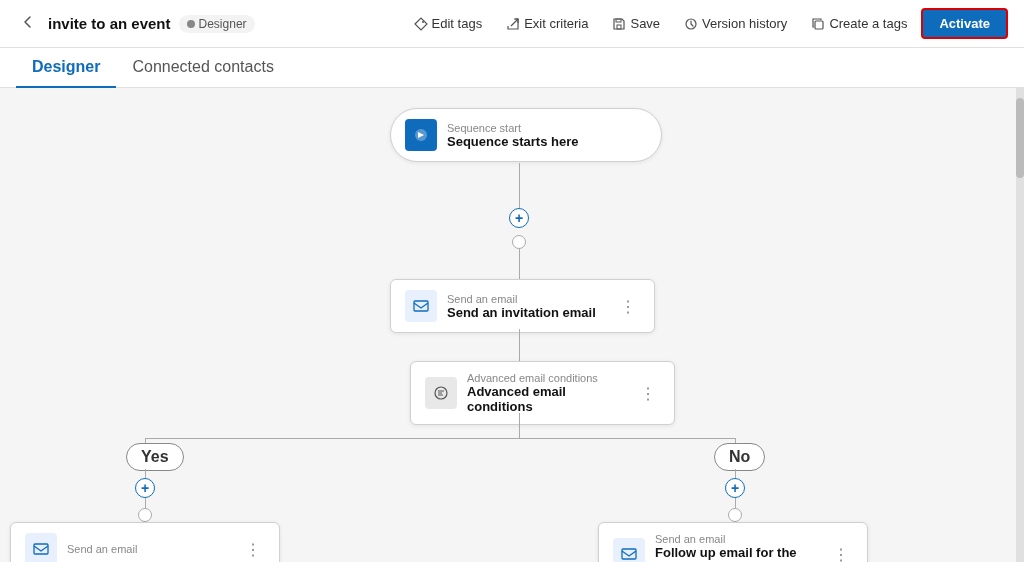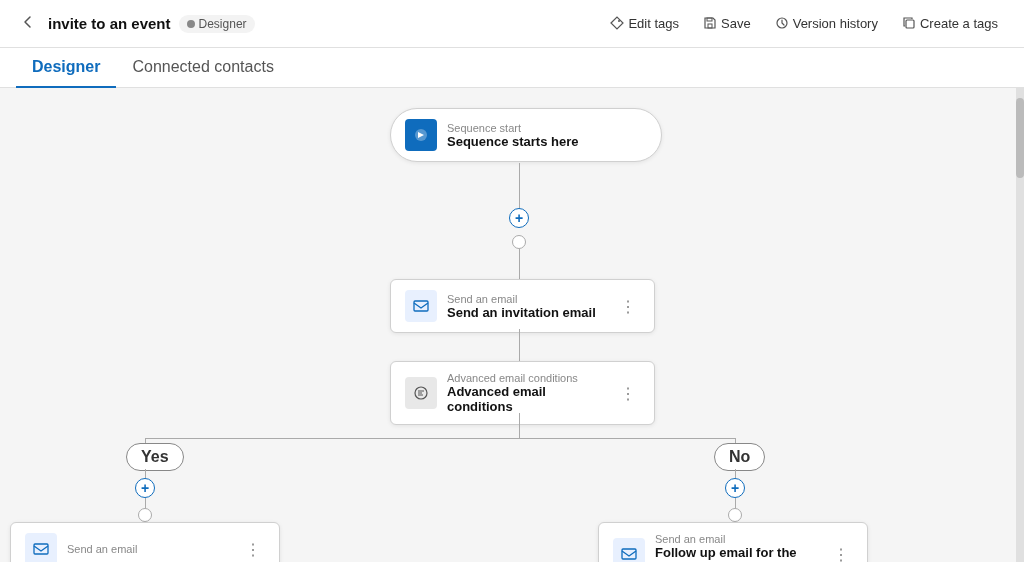--- a/index.html
+++ b/index.html
@@ -50,21 +50,21 @@
       border-radius: 50%;
       background: #888;
     }
     .header-actions {
       display: flex;
       align-items: center;
       gap: 4px;
     }
     .header-action-btn {
       display: flex;
-      align-items: flex-start;
+      align-items: flex-end;
       gap: 4px;
       background: none;
       border: none;
       cursor: pointer;
       color: #333;
       font-size: 13px;
       padding: 6px 10px;
       border-radius: 4px;
     }
     .header-action-btn svg { color: #555; }
@@ -232,40 +232,49 @@
   <div class="header-actions">
     <button class="header-action-btn">
       <svg width="14" height="14" viewBox="0 0 14 14" fill="none">
           <path d="M1 7L7 1L13 7L7 13L1 7Z" stroke="#555" stroke-width="1.2"></path>
           <circle cx="9" cy="5" r="1" fill="#555"></circle>
         </svg>
       <span>Edit tags</span>
     </button>
     <button class="header-action-btn">
       <svg width="14" height="14" viewBox="0 0 14 14" fill="none">
+          <path d="M9 2H12V12H2V9" stroke="#555" stroke-width="1.2"></path>
+          <path d="M5 9L12 2" stroke="#555" stroke-width="1.2"></path>
+          <path d="M8 2H12V6" stroke="#555" stroke-width="1.2"></path>
+        </svg>
+      <span>Exit criteria</span>
+    </button>
+    <button class="header-action-btn">
+      <svg width="14" height="14" viewBox="0 0 14 14" fill="none">
           <path d="M2 2H10L12 4V12H2V2Z" stroke="#555" stroke-width="1.2"></path>
           <rect x="5" y="8" width="4" height="4" stroke="#555" stroke-width="1"></rect>
           <rect x="4" y="2" width="5" height="3" stroke="#555" stroke-width="1"></rect>
         </svg>
       <span>Save</span>
     </button>
     <button class="header-action-btn">
       <svg width="14" height="14" viewBox="0 0 14 14" fill="none">
           <circle cx="7" cy="7" r="5" stroke="#555" stroke-width="1.2"></circle>
           <path d="M7 4V7L9 9" stroke="#555" stroke-width="1.2" stroke-linecap="round"></path>
         </svg>
       <span>Version history</span>
     </button>
     <button class="header-action-btn">
       <svg width="14" height="14" viewBox="0 0 14 14" fill="none">
           <rect x="4" y="4" width="8" height="8" rx="1" stroke="#555" stroke-width="1.2"></rect>
           <path d="M3 10H2V2H10V3" stroke="#555" stroke-width="1.2"></path>
         </svg>
       <span>Create a tags</span>
     </button>
+    <button class="activate-btn">Activate</button>
   </div>
 </div>
 
 <div class="nav-tabs">
   <div class="nav-tab active">Designer</div>
   <div class="nav-tab">Connected contacts</div>
 </div>
 
 <div class="canvas">
 
@@ -303,21 +312,21 @@
     </div>
     <div class="node-menu">⋮</div>
   </div>
 
   <div class="connector-line connector-v" style="left:519px; top:241px; height:33px;"></div>
 
   <div class="circle-node" style="left:512px; top:274px;"></div>
 
   <div class="connector-line connector-v" style="left:519px; top:288px; height:14px;"></div>
 
-  <div class="flow-node" style="left:390px; top:273px; width:265px;">
+  <div class="flow-node" style="left:410px; top:273px; width:265px;">
     <div class="node-icon gray">
       <svg width="18" height="18" viewBox="0 0 18 18" fill="none">
           <circle cx="9" cy="9" r="6" stroke="#555" stroke-width="1.2"></circle>
           <path d="M6 7h6M6 9h4M6 11h5" stroke="#555" stroke-width="1"></path>
         </svg>
     </div>
     <div>
       <div class="node-label-small">Advanced email conditions</div>
       <div class="node-label-main">Advanced email conditions</div>
     </div>

